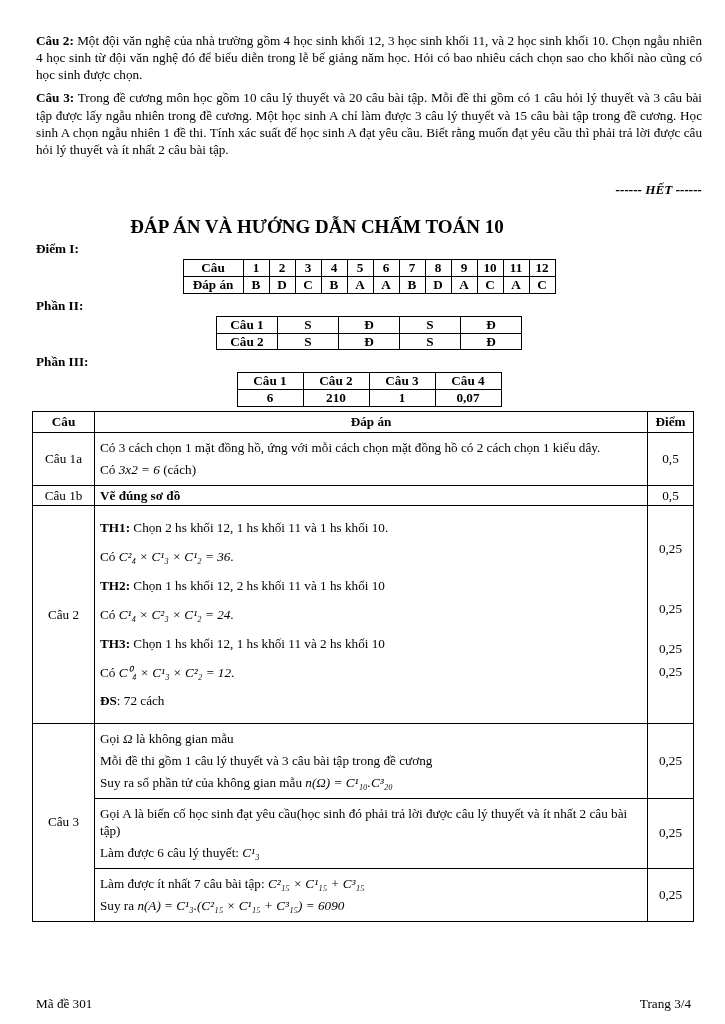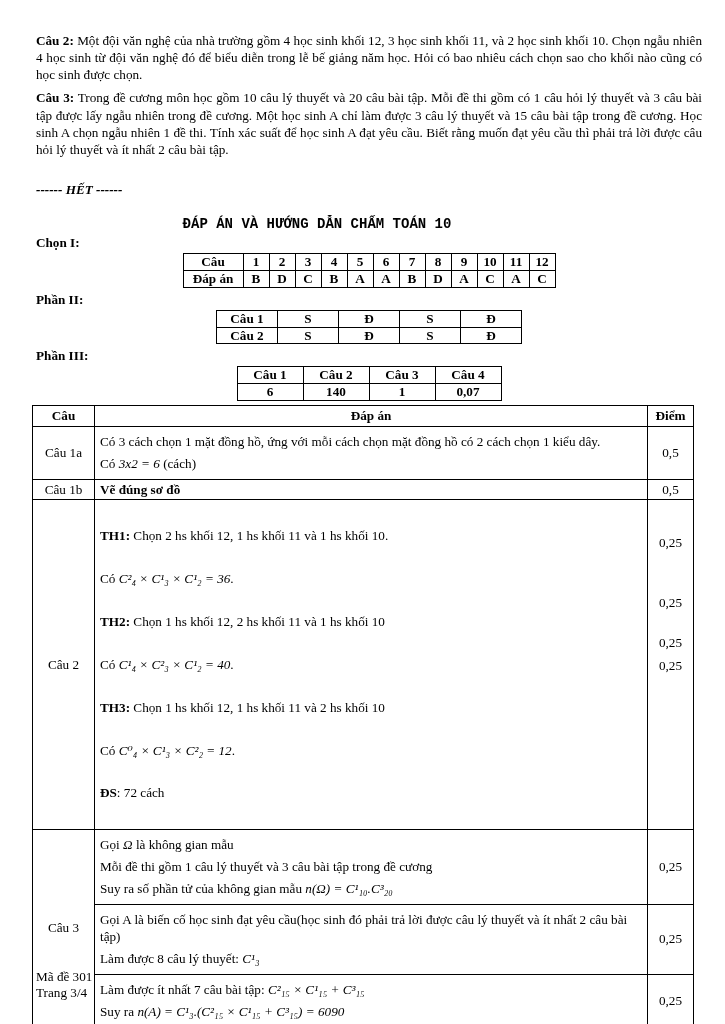--- a/index.html
+++ b/index.html
@@ -7,55 +7,55 @@
   body {
     width:725px; height:1024px; overflow:hidden;
     color:#000;
     font-family:"Liberation Serif","DejaVu Serif",serif;
     font-size:13.2px;
   }
   .page { position:relative; width:725px; height:1024px; padding:32px 23px 0 36px; }
   .para { text-align:justify; line-height:1.3; margin:0 0 6px 0; }
   .b { font-weight:bold; }
   .i { font-style:italic; }
-  .het { text-align:left; font-weight:bold; font-style:italic; margin-top:24px; }
-  .heading { font-weight:bold; text-align:center; padding-right:104px; margin-top:18px; font-size:14px;font-family:Liberation Mono, monospace; }
+  .het { text-align:right; font-weight:bold; font-style:italic; margin-top:24px; }
+  .heading { font-weight:bold; text-align:center; padding-right:104px; margin-top:18px; font-size:19px; }
   .part-label { font-weight:bold; margin:3px 0 2px 0; }
   table { border-collapse:collapse; margin:1px auto 4px auto; table-layout:fixed; }
   td { border:1px solid #000; text-align:center; padding:0 3px; line-height:1.2; height:16px; }
   .p1 td, .p2 td, .p3 td { font-weight:bold; }
   .p1 .c0 { width:60px; } .p1 .cn { width:26px; }
   .p2 td { width:61px; }
   .p3 td { width:66px; }
   .p4 { margin:1px 0 0 -4px; width:661px; }
   .p4 td { padding:2px 5px; vertical-align:middle; }
   .p4 .hdr td { font-weight:bold; height:20px; }
   .p4 .lbl { font-weight:normal; }
-  .p4 .content { text-align:left; }
+  .p4 .content { text-align:left;font-family:Liberation Serif, serif; }
   .line { margin:4px 0; line-height:1.35; }
-  .cau2-cell .line { margin:25px 0; }
+  .cau2-cell .line { margin:11px 0; }
   .score-cell { vertical-align:top !important; }
   .score-cell .sc { text-align:center; line-height:1.35; }
   .sc1 { margin-top:32px; } .sc2 { margin-top:42px; } .sc3 { margin-top:22px; } .sc4 { margin-top:5px; }
-  .footer { position:absolute; left:36px; right:34px; bottom:23px; display:flex; justify-content:space-between;flex-direction:column; }
+  .footer { position:absolute; left:36px; right:34px; bottom:12px; display:flex; justify-content:space-between; }
 </style>
 </head>
 <body>
 
 <div class="page">
 
   <p class="para"><span class="b">Câu 2:</span><span> Một đội văn nghệ của nhà trường gồm 4 học sinh khối 12, 3 học sinh khối 11, và 2 học sinh khối 10. Chọn ngẫu nhiên 4 học sinh từ đội văn nghệ đó để biểu diễn trong lễ bế giảng năm học. Hỏi có bao nhiêu cách chọn sao cho khối nào cũng có học sinh được chọn.</span></p>
 
   <p class="para"><span class="b">Câu 3:</span><span> Trong đề cương môn học gồm 10 câu lý thuyết và 20 câu bài tập. Mỗi đề thi gồm có 1 câu hỏi lý thuyết và 3 câu bài tập được lấy ngẫu nhiên trong đề cương. Một học sinh A chỉ làm được 3 câu lý thuyết và 15 câu bài tập trong đề cương. Học sinh A chọn ngẫu nhiên 1 đề thi. Tính xác suất để học sinh A đạt yêu cầu. Biết rằng muốn đạt yêu cầu thì phải trả lời được câu hỏi lý thuyết và ít nhất 2 câu bài tập.</span></p>
 
   <div class="het">------ HẾT ------</div>
 
   <div class="heading">ĐÁP ÁN VÀ HƯỚNG DẪN CHẤM TOÁN 10</div>
 
-  <div class="part-label">Chọn I:</div>
+  <div class="part-label">Điểm I:</div>
   <table class="p1">
     <tbody>
         <tr>
       <td class="c0">Câu</td>
       <td class="cn">1</td>
       <td class="cn">2</td>
       <td class="cn">3</td>
       <td class="cn">4</td>
       <td class="cn">5</td>
       <td class="cn">6</td>
@@ -108,21 +108,21 @@
   <table class="p3">
     <tbody>
         <tr>
       <td>Câu 1</td>
       <td>Câu 2</td>
       <td>Câu 3</td>
       <td>Câu 4</td>
     </tr>
     <tr>
       <td>6</td>
-      <td>140</td>
+      <td>210</td>
       <td>1</td>
       <td>0,07</td>
     </tr>
   </tbody>
     </table>
 
   <table class="p4">
     <colgroup>
         <col style="width:62px">
         <col style="width:553px">
@@ -149,21 +149,21 @@
       <td class="content b">Vẽ đúng sơ đồ</td>
       <td>0,5</td>
     </tr>
 
     <tr>
       <td class="lbl">Câu 2</td>
       <td class="content cau2-cell">
         <div class="line"><span class="b">TH1:</span><span> Chọn 2 hs khối 12, 1 hs khối 11 và 1 hs khối 10.</span><span class="i"></span><span></span></div>
         <div class="line"><span class="b"></span><span>Có  </span><span class="i">C²₄ × C¹₃ × C¹₂ = 36</span><span>.</span></div>
         <div class="line"><span class="b">TH2:</span><span> Chọn 1 hs khối 12,  2  hs khối 11 và 1  hs khối 10</span><span class="i"></span><span></span></div>
-        <div class="line"><span class="b"></span><span>Có  </span><span class="i">C¹₄ × C²₃ × C¹₂ = 40</span><span>.</span></div>
+        <div class="line"><span class="b"></span><span>Có  </span><span class="i">C¹₄ × C²₃ × C¹₂ = 24</span><span>.</span></div>
         <div class="line"><span class="b">TH3:</span><span> Chọn 1 hs khối 12, 1 hs khối 11 và 2  hs khối 10</span><span class="i"></span><span></span></div>
         <div class="line"><span class="b"></span><span>Có  </span><span class="i">C⁰₄ × C¹₃ × C²₂ = 12</span><span>.</span></div>
         <div class="line"><span class="b">ĐS</span><span>: 72 cách</span><span class="i"></span><span></span></div>
       </td>
       <td class="score-cell">
         <div class="sc sc1">0,25</div>
         <div class="sc sc2">0,25</div>
         <div class="sc sc3">0,25</div>
         <div class="sc sc4">0,25</div>
       </td>
@@ -174,21 +174,21 @@
       <td class="content">
         <div class="line"><span class="b"></span><span>Gọi </span><span class="i">Ω</span><span> là không gian mẫu</span></div>
         <div class="line"><span class="b"></span><span>Mỗi đề thi gồm 1 câu lý thuyết và 3 câu bài tập trong đề cương</span><span class="i"></span><span></span></div>
         <div class="line"><span class="b"></span><span>Suy ra số phần tử của không gian mẫu  </span><span class="i">n(Ω) = C¹₁₀.C³₂₀</span><span></span></div>
       </td>
       <td>0,25</td>
     </tr>
     <tr>
       <td class="content">
         <div class="line"><span class="b"></span><span>Gọi A là biến cố học sinh đạt yêu cầu(học sinh đó phải trả lời được câu lý thuyết và ít nhất 2 câu bài tập)</span><span class="i"></span><span></span></div>
-        <div class="line"><span class="b"></span><span>Làm được 8 câu lý thuyết:  </span><span class="i">C¹₃</span><span></span></div>
+        <div class="line"><span class="b"></span><span>Làm được 6 câu lý thuyết:  </span><span class="i">C¹₃</span><span></span></div>
       </td>
       <td>0,25</td>
     </tr>
     <tr>
       <td class="content">
         <div class="line"><span class="b"></span><span>Làm được ít nhất 7 câu bài tập:  </span><span class="i">C²₁₅ × C¹₁₅ + C³₁₅</span><span></span></div>
         <div class="line"><span class="b"></span><span>Suy ra  </span><span class="i">n(A) = C¹₃.(C²₁₅ × C¹₁₅ + C³₁₅) = 6090</span><span></span></div>
       </td>
       <td>0,25</td>
     </tr>

